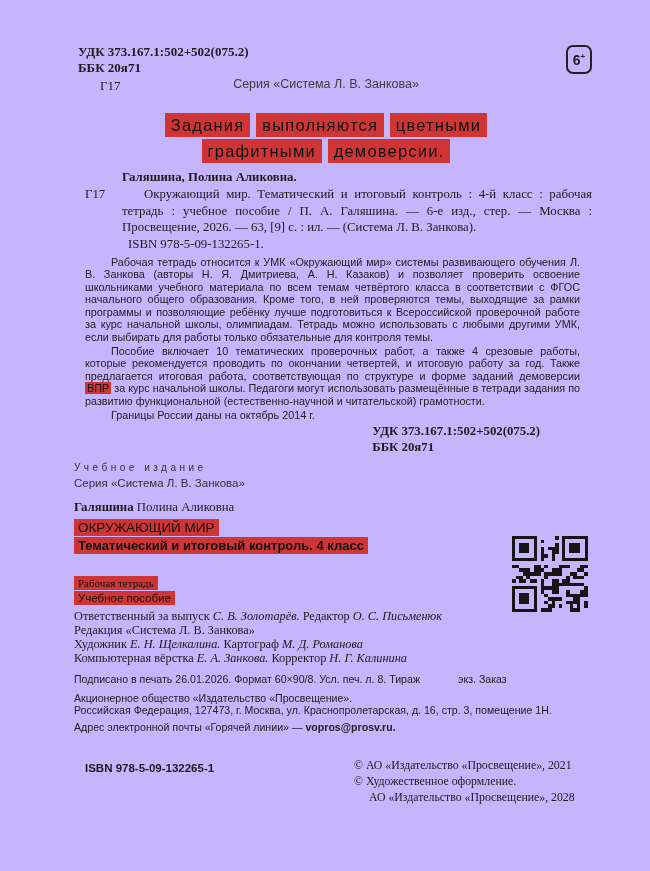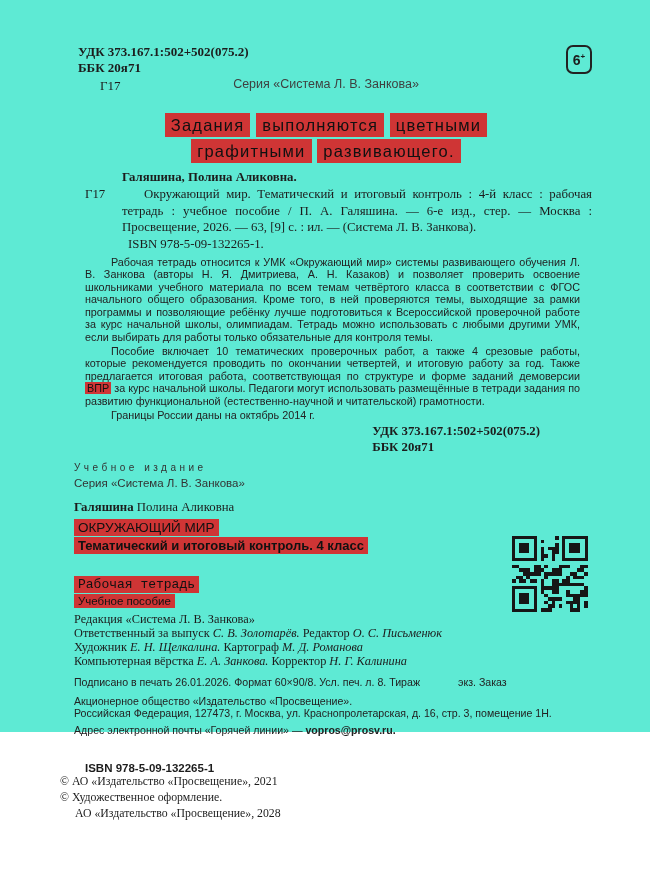--- a/index.html
+++ b/index.html
@@ -1,19 +1,19 @@
 <!DOCTYPE html>
 <html style="--hl: #cf3535; --ink: #1c1c1c;"><head>
 <meta charset="utf-8">
 <style>
   :root { --hl:#cf3535; --ink:#1c1c1c; }
   * { margin:0; padding:0; box-sizing:border-box; }
   html,body { background:#ffffff; }
   body { width:650px; height:871px; overflow:hidden; color:var(--ink); }
-  .page { position:relative; width:650px; height:732px; padding:44px 58px 12px 60px; background:#5eead4;
+  .page { position:relative; width:650px; height:871px; padding:44px 58px 12px 60px; background:#c4b5fd;
           font-family:"Liberation Serif", serif; }
   .serif { font-family:"Liberation Serif", serif; }
   .sans  { font-family:"Liberation Sans", sans-serif; }
 
   
   .h-class { font-weight:bold; font-size:13px; line-height:16px; margin-left:18px; }
   .h-row3 { position:relative; height:16px; }
   .h-code { margin-left:40px; font-size:13px; line-height:16px; }
   .h-series { position:absolute; left:0; right:0; top:0; text-align:center;
               font-size:12.5px; color:#3f3f3f; line-height:16px; }
@@ -60,42 +60,42 @@
   .ed-author { margin-top:8px; font-size:12.8px; line-height:16px; }
   .seg-b { font-weight:bold; }
   .seg-i { font-style:italic; }
   .seg-gap { margin-left:38px; }
 
   .titles { margin-top:5px; margin-left:14px; font-family:"Liberation Sans", sans-serif; }
   .titles .t { margin-bottom:3px; }
   .titles .hl { padding:1px 4px; }
   .t-main { font-weight:normal; font-size:13.5px; }
   .t-sub  { font-weight:bold; font-size:13px; }
-  .t-type { font-family:Liberation Mono, monospace; font-size:13px;margin-top:24px; }
+  .t-type { font-family:Liberation Serif, serif; font-size:11px;margin-top:24px; }
   .t-kind { font-size:11.5px; }
 
   
   .credits { margin-top:6px; margin-left:14px; font-size:12.3px; line-height:13.8px; }
 
   
   .imprint { margin-top:8px; margin-left:14px; font-family:"Liberation Sans", sans-serif;
              font-size:10.6px; line-height:12.2px; color:#222; }
   .imprint .print-info { white-space:pre-wrap; margin-bottom:6px; }
   .imprint .email { margin-top:5px; }
 
   
   .qr { position:absolute; left:512px; top:536px; width:75.6px; height:75.6px; }
   .qm { position:absolute; width:3.6px; height:3.6px; background:#161616; }
   .qf { position:absolute; width:25.2px; height:25.2px; border:3.6px solid #161616; }
   .qf::after { content:""; position:absolute; left:3.6px; top:3.6px; width:10.8px; height:10.8px; background:#161616; }
   .qf-tl { left:0; top:0; } .qf-tr { right:0; top:0; } .qf-bl { left:0; bottom:0; }
 
   
   .footer { position:absolute; left:60px; right:58px; top:758px;
-            display:flex; justify-content:space-between; align-items:flex-start;flex-direction:column; }
+            display:flex; justify-content:space-between; align-items:flex-start; }
   .f-isbn { margin-left:25px; font-family:"Liberation Sans", sans-serif; font-weight:bold; font-size:11.5px; margin-top:4px; }
   .f-copy { width:238px; font-size:11.8px; line-height:15.8px; }
   .f-copy .indent { padding-left:15px; }
 </style>
 </head>
 <body>
 
 <div class="page">
 
   <div class="h-class serif">УДК 373.167.1:502+502(075.2)</div>
@@ -105,21 +105,21 @@
     <span class="h-series sans">Серия «Система Л. В. Занкова»</span>
   </div>
 
   <div class="age-badge">
     <span>6</span>
       <span class="plus">+</span>
   </div>
 
   <div class="notice sans">
     <div class="line"><span class="hl">Задания</span><span> </span><span class="hl">выполняются</span><span> </span><span class="hl">цветными</span></div>
-    <div class="line"><span class="hl">графитными</span><span> </span><span class="hl">развивающего.</span></div>
+    <div class="line"><span class="hl">графитными</span><span> </span><span class="hl">демоверсии.</span></div>
   </div>
 
 
   <div class="biblio">
     <div class="biblio-author serif">Галяшина, Полина Аликовна.</div>
     <div class="biblio-code serif">Г17</div>
     <div class="biblio-entry serif">Окружающий мир. Тематический и итоговый контроль : 4-й класс : рабочая тетрадь : учебное пособие / П. А. Галяшина. — 6-е изд., стер. — Москва : Просвещение, 2026. — 63, [9] с. : ил. — (Система Л. В. Занкова).</div>
     <div class="biblio-isbn serif">ISBN 978-5-09-132265-1.</div>
   </div>
 
@@ -143,22 +143,22 @@
   </div>
 
   <div class="titles">
     <div class="t t-main"><span class="hl">ОКРУЖАЮЩИЙ МИР</span></div>
     <div class="t t-sub"><span class="hl">Тематический и итоговый контроль. 4 класс</span></div>
     <div class="t t-type"><span class="hl">Рабочая тетрадь</span></div>
     <div class="t t-kind"><span class="hl">Учебное пособие</span></div>
   </div>
 
   <div class="credits serif">
+    <div><span>Ответственный за выпуск </span><span class="seg-i">С. В. Золотарёв.</span><span> Редактор </span><span class="seg-i">О. С. Письменюк</span></div>
     <div>Редакция «Система Л. В. Занкова»</div>
-    <div><span>Ответственный за выпуск </span><span class="seg-i">С. В. Золотарёв.</span><span> Редактор </span><span class="seg-i">О. С. Письменюк</span></div>
     <div><span>Художник </span><span class="seg-i">Е. Н. Щелкалина.</span><span> Картограф </span><span class="seg-i">М. Д. Романова</span></div>
     <div><span>Компьютерная вёрстка </span><span class="seg-i">Е. А. Занкова.</span><span> Корректор </span><span class="seg-i">Н. Г. Калинина</span></div>
   </div>
 
   <div class="imprint">
     <div class="print-info"><span>Подписано в печать 26.01.2026. Формат 60×90/8. Усл. печ. л. 8. Тираж</span><span class="seg-gap">экз. Заказ</span></div>
     <div>Акционерное общество «Издательство «Просвещение».</div>
     <div>Российская Федерация, 127473, г. Москва, ул. Краснопролетарская, д. 16, стр. 3, помещение 1Н.</div>
     <div class="email"><span>Адрес электронной почты «Горячей линии» — </span><span class="seg-b">vopros@prosv.ru.</span></div>
   </div>

